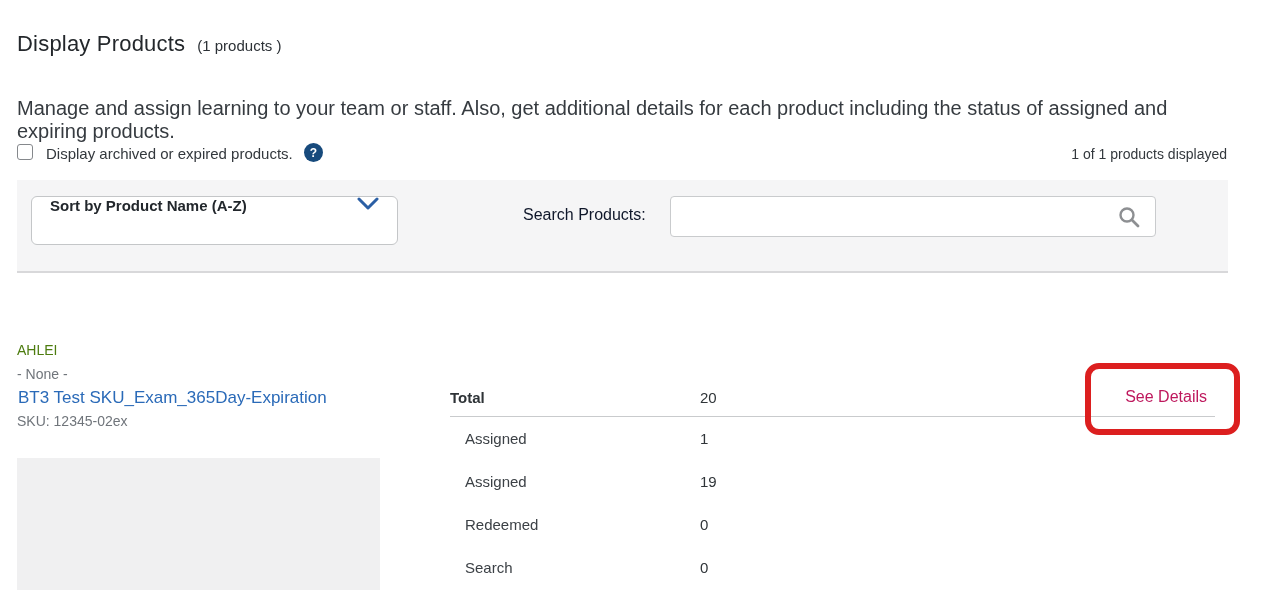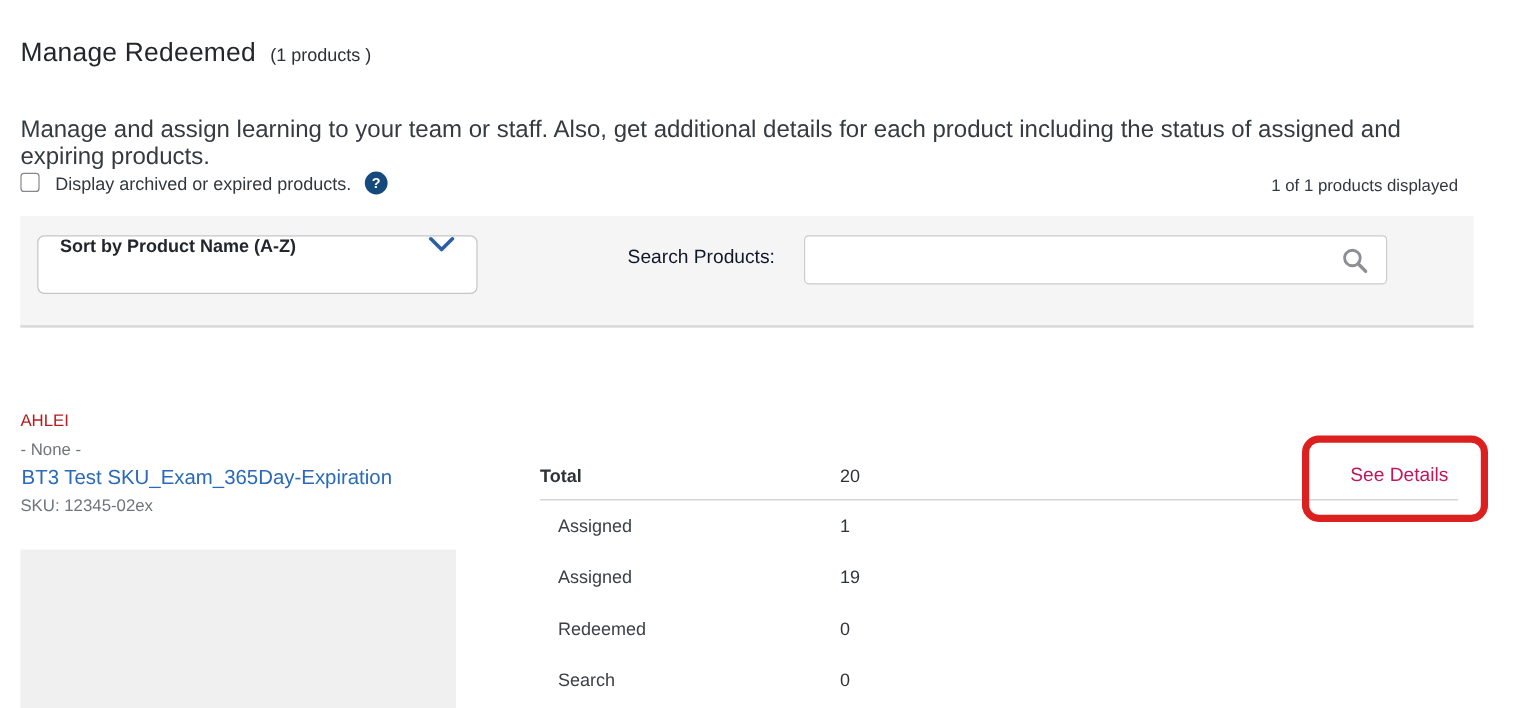--- a/index.html
+++ b/index.html
@@ -16,39 +16,39 @@
   .desc { position:absolute; left:17px; top:97px; width:1210px; font-size:20px; color:#363b40; }
 
   
   .filter-row { position:absolute; left:17px; top:143px; width:1210px; height:22px; }
   .checkbox { position:absolute; left:0; top:1px; width:16px; height:16px; border:1.5px solid #85888c;
               border-radius:3px; background:#fff; cursor:pointer; }
   .cb-label { position:absolute; left:29px; top:2px; font-size:15px; color:#33383d; }
   .help { position:absolute; left:287px; top:0px; width:19px; height:19px; border-radius:50%;
           background:#174a7c; color:#fff; font-size:12px; font-weight:bold; display:flex;
           align-items:center; justify-content:center; cursor:pointer; }
-  .displayed { position:absolute; right:12px; top:3px; font-size:14px; color:#33383d; }
+  .displayed { position:absolute; right:0; top:3px; font-size:14px; color:#33383d; }
 
   
   .toolbar { position:absolute; left:17px; top:180px; width:1211px; height:93px;
              background:#f5f5f6; border-bottom:2px solid #d8d8da; }
   .sort-select { position:absolute; left:14px; top:16px; width:367px; height:49px; background:#fff;
                  border:1px solid #c4c6c8; border-radius:6px; display:flex; align-items:flex-start;
                  padding:0 18px; cursor:pointer; }
   .sort-select .sel-text { font-size:15px; font-weight:bold; color:#22272c; }
   .sort-select svg { margin-left:auto; }
   .search-label { position:absolute; left:506px; top:26px; font-size:16px; color:#0f172a; }
   .search-box { position:absolute; left:653px; top:16px; width:486px; height:41px; }
   .search-box input { width:100%; height:100%; border:1px solid #c9cbcd; border-radius:4px;
                       background:#fff; padding:0 48px 0 14px; font-size:15px;
                       font-family:"Liberation Sans", sans-serif; color:#33383d; outline:none; }
   .search-box svg { position:absolute; right:16px; top:10px; cursor:pointer; }
 
   
-  .p-brand { position:absolute; left:17px; top:342px; font-size:14px; color:#b91c1c; }
+  .p-brand { position:absolute; left:17px; top:342px; font-size:14px; color:#4d7c0f; }
   .p-cat   { position:absolute; left:17px; top:366px; font-size:14px; color:#70757b; }
   .p-name  { position:absolute; left:18px; top:388px; font-size:17px; color:#2a6ab8;
              text-decoration:none; cursor:pointer; }
   .p-sku   { position:absolute; left:17px; top:413px; font-size:14px; color:#70757b; }
   .p-image { position:absolute; left:17px; top:458px; width:363px; height:132px; background:#f0f0f1; }
 
   
   .stats { position:absolute; left:450px; top:378px; width:765px; }
   .stat-row { display:flex; align-items:center; height:43px; }
   .stat-row.total { height:39px; border-bottom:1px solid #c9cbcd; }
@@ -62,21 +62,21 @@
   
   .annotation { position:absolute; left:1085px; top:363px; width:155px; height:72px;
                 border:6px solid #dc1f1f; border-radius:14px; pointer-events:none; }
 </style>
 </head>
 <body>
 
 <div class="page">
 
   <div class="title-row">
-    <h1>Manage Redeemed</h1>
+    <h1>Display Products</h1>
     <span class="count">(1 products )</span>
   </div>
 
   <p class="desc">Manage and assign learning to your team or staff. Also, get additional details for each product including the status of assigned and expiring products.</p>
 
   <div class="filter-row">
     <span class="checkbox"></span>
     <span class="cb-label">Display archived or expired products.</span>
     <span class="help">
         <span>?</span>

